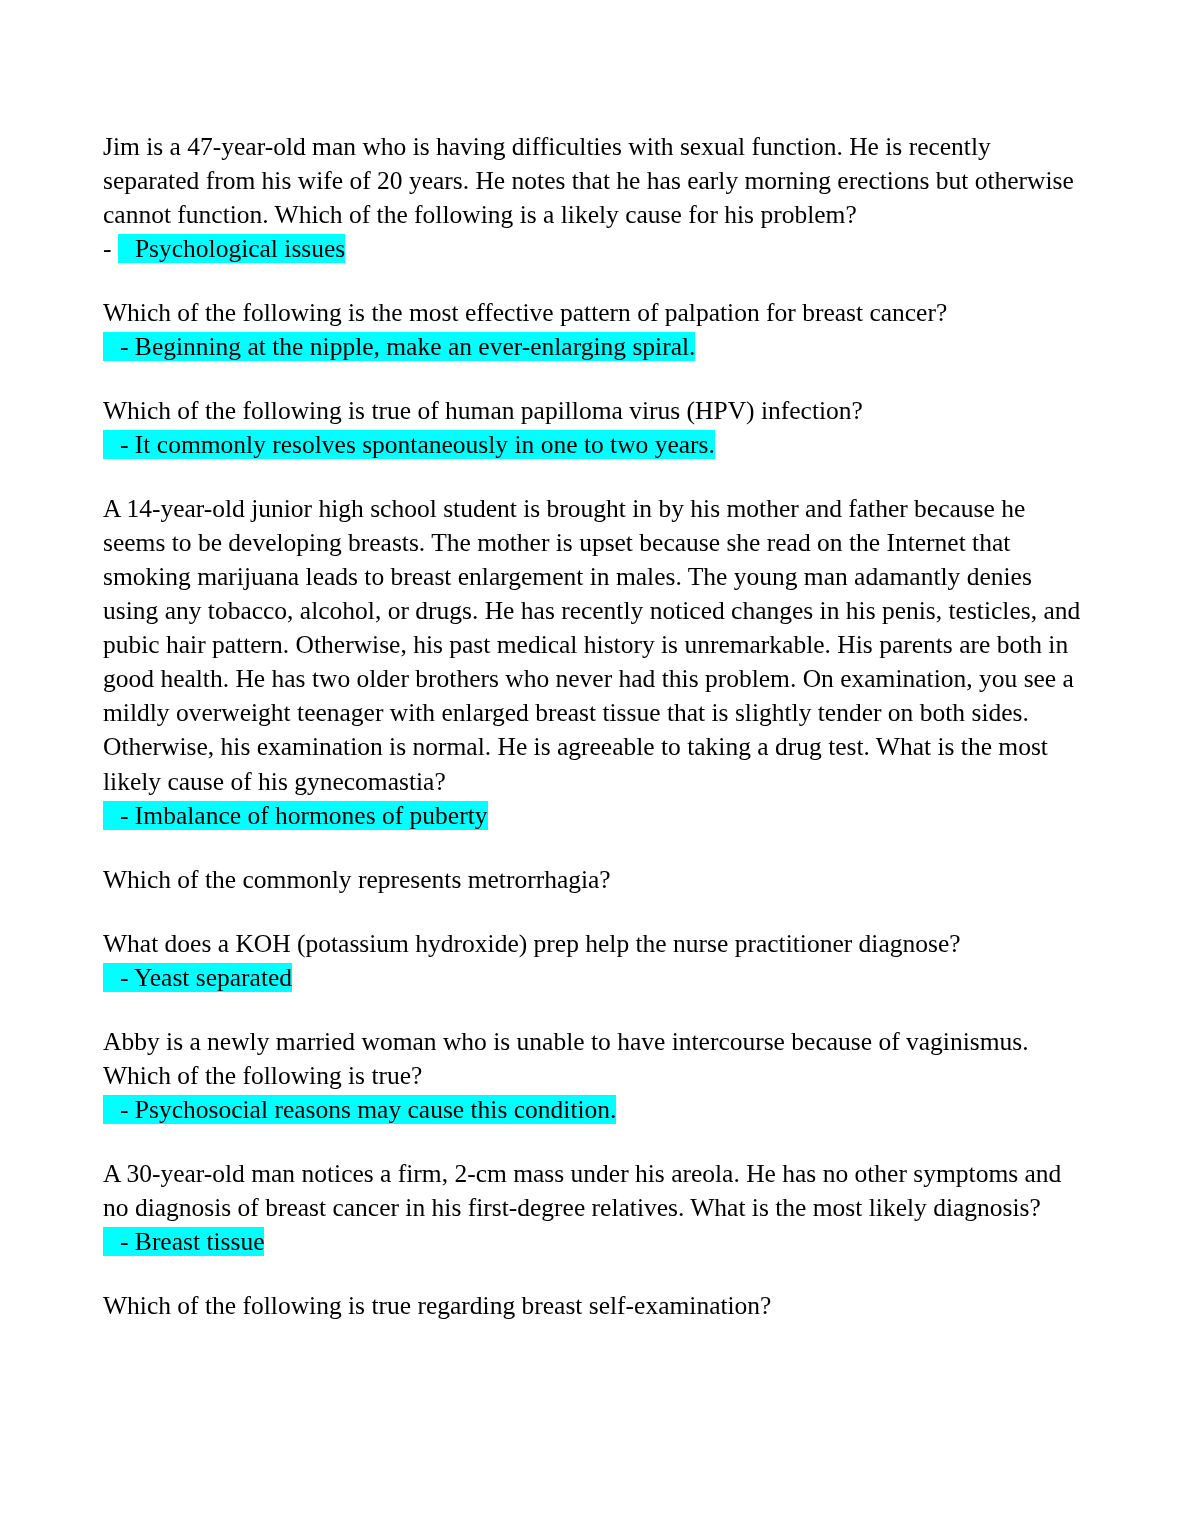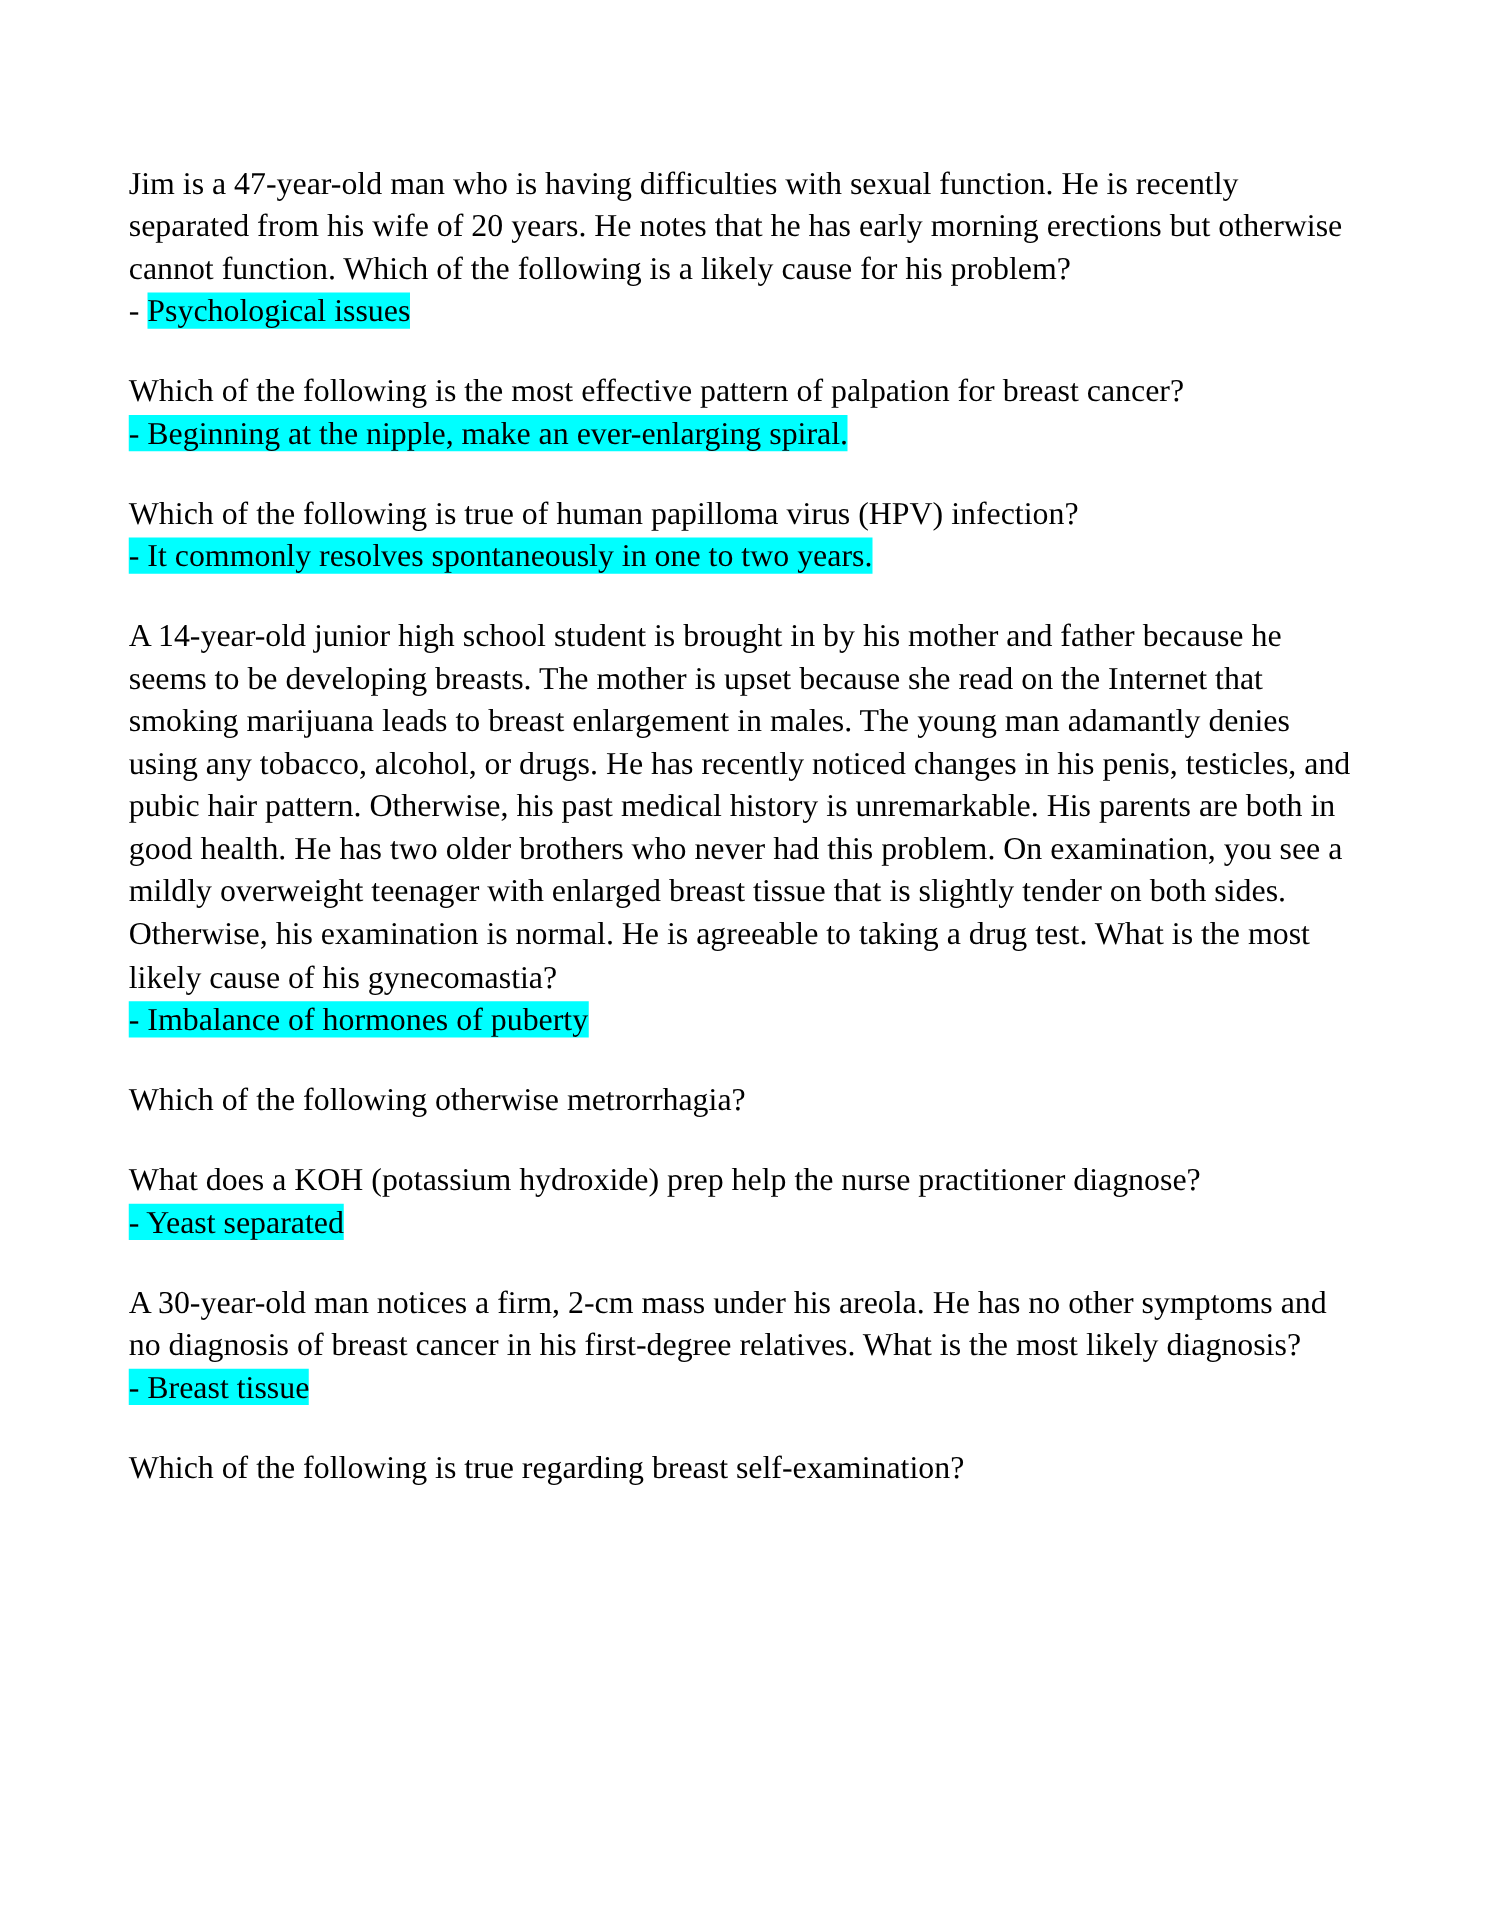--- a/index.html
+++ b/index.html
@@ -33,20 +33,21 @@
   .qtext {
     margin: 0;
     text-align: left;
   }
   .atext {
     margin: 0;
   }
   .hl {
     background-color: #00ffff;
     box-decoration-break: clone;
+    padding-left: 17px;
     -webkit-box-decoration-break: clone;
   }
 </style>
 </head>
 <body>
 
 <div class="page">
   <div class="doc">
 
     <div class="block">
@@ -63,28 +64,32 @@
       <p class="qtext">Which of the following is true of human papilloma virus (HPV) infection?</p>
       <p class="atext"><span class="hl">- It commonly resolves spontaneously in one to two years.</span></p>
     </div>
 
     <div class="block">
       <p class="qtext">A 14-year-old junior high school student is brought in by his mother and father because he seems to be developing breasts. The mother is upset because she read on the Internet that smoking marijuana leads to breast enlargement in males. The young man adamantly denies using any tobacco, alcohol, or drugs. He has recently noticed changes in his penis, testicles, and pubic hair pattern. Otherwise, his past medical history is unremarkable. His parents are both in good health. He has two older brothers who never had this problem. On examination, you see a mildly overweight teenager with enlarged breast tissue that is slightly tender on both sides. Otherwise, his examination is normal. He is agreeable to taking a drug test. What is the most likely cause of his gynecomastia?</p>
       <p class="atext"><span class="hl">- Imbalance of hormones of puberty</span></p>
     </div>
 
     <div class="block">
-      <p class="qtext">Which of the following otherwise metrorrhagia?</p>
+      <p class="qtext">Which of the commonly represents metrorrhagia?</p>
     </div>
 
     <div class="block">
       <p class="qtext">What does a KOH (potassium hydroxide) prep help the nurse practitioner diagnose?</p>
       <p class="atext"><span class="hl">- Yeast separated</span></p>
     </div>
 
+    <div class="block">
+      <p class="qtext">Abby is a newly married woman who is unable to have intercourse because of vaginismus. Which of the following is true?</p>
+      <p class="atext"><span class="hl">- Psychosocial reasons may cause this condition.</span></p>
+    </div>
 
     <div class="block">
       <p class="qtext">A 30-year-old man notices a firm, 2-cm mass under his areola. He has no other symptoms and no diagnosis of breast cancer in his first-degree relatives. What is the most likely diagnosis?</p>
       <p class="atext"><span class="hl">- Breast tissue</span></p>
     </div>
 
     <div class="block">
       <p class="qtext">Which of the following is true regarding breast self-examination?</p>
     </div>
 

